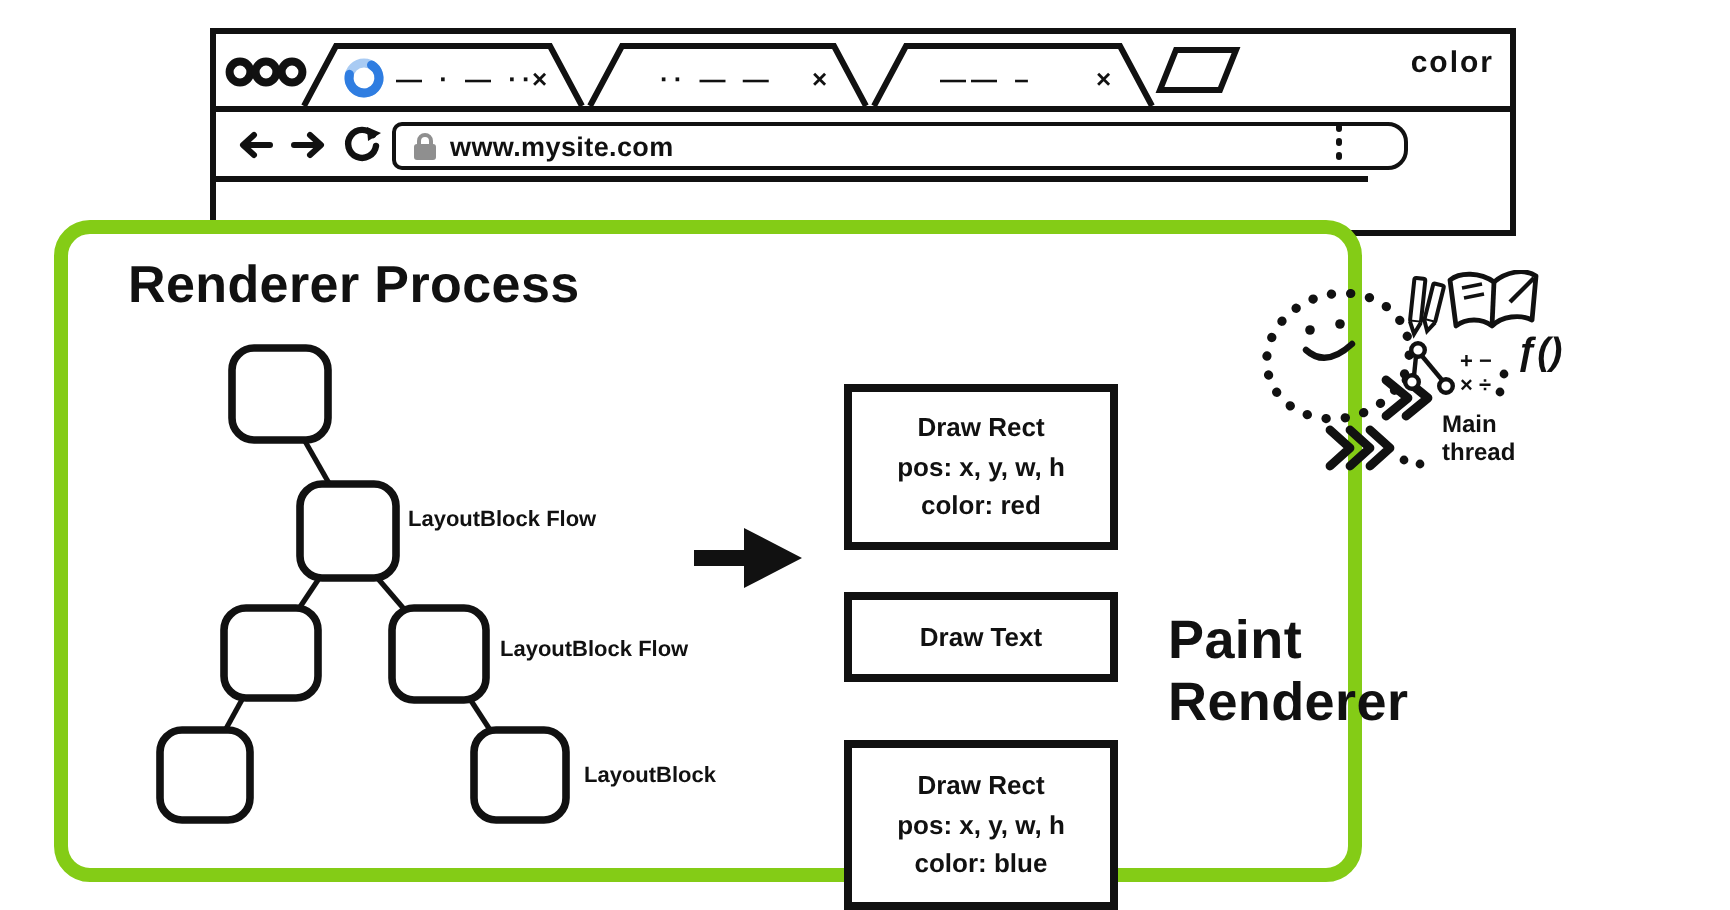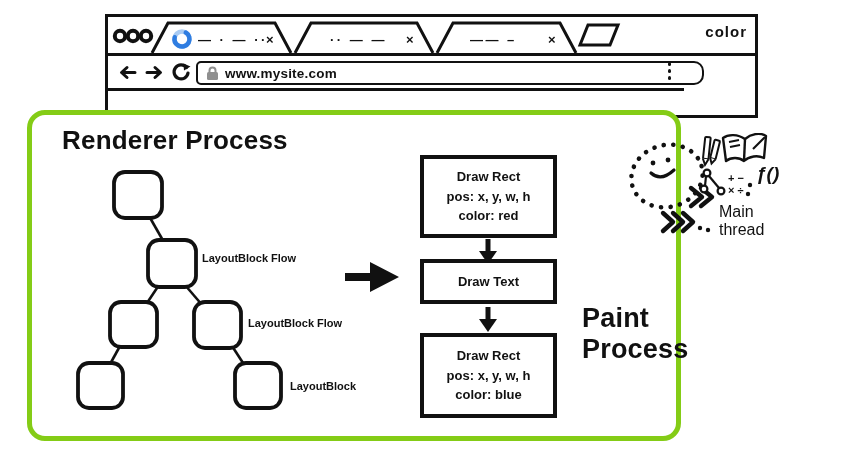--- a/index.html
+++ b/index.html
@@ -17,41 +17,41 @@
   #address-row { left: 0; top: 39px; width: 576px; height: 35px; border-bottom: 3px solid #111; }
   .navicon { position: absolute; top: 9px; }
   #url-box { left: 88px; top: 5px; width: 508px; height: 24px; border: 2.5px solid #111;
     border-radius: 5px 10px 10px 5px; display: flex; align-items: center; padding: 0 8px; background:#fff; }
   #url-text { font-size: 13.5px; font-weight: 700; margin-left: 6px; letter-spacing: 0.2px; }
   #kebab { right: 13px; top: 6px; display: flex; flex-direction: column; gap: 3.5px; }
   #kebab i { width: 3.5px; height: 3.5px; border-radius: 50%; background: #111; }
 
   
   #renderer-box { left: 27px; top: 110px; width: 654px; height: 331px; background: #fff;
-    border: 5px solid #84cc16; border-radius: 18px; z-index: 2; }
+    border: 7px solid #84cc16; border-radius: 18px; z-index: 2; }
   #renderer-title { left: 30px; top: 10px; font-size: 26px; font-weight: 700; letter-spacing: 0.2px; }
 
   #diagram-layer { left: 0; top: 0; width: 800px; height: 321px; }
 
   .tree-label { position: absolute; font-size: 11px; font-weight: 700; white-space: nowrap; }
   #tree-label-0 { left: 170px; top: 137px; }
   #tree-label-1 { left: 216px; top: 202px; }
   #tree-label-2 { left: 258px; top: 265px; }
 
   .paint-box { position: absolute; border: 4px solid #111; background: #fff;
     display: flex; flex-direction: column; align-items: center; justify-content: center;
-    text-align: center; font-size: 13px; font-weight: 700; line-height: 1.5; }
+    text-align: center; font-size: 13px; font-weight: 700; line-height: 1.5; margin-top: 35px; }
   #paint-box-0 { left: 388px; top: 40px;  width: 137px; height: 83px; }
   #paint-box-1 { left: 388px; top: 144px; width: 137px; height: 45px; text-align: right; }
   #paint-box-2 { left: 388px; top: 218px; width: 137px; height: 85px; }
 
   #paint-heading { left: 550px; top: 188px; font-size: 27px; font-weight: 700; letter-spacing: 0.2px; }
 
   #main-thread-doodle { left: 588px; top: 18px; width: 215px; height: 110px; }
-  #main-thread-label { left: 687px; top: 88px; font-size: 16px; font-weight: 400; }
+  #main-thread-label { left: 687px; top: 88px; font-size: 12px; font-weight: 700; }
 
   svg text { font-family: "Liberation Sans", sans-serif; fill: #111; }
 </style>
 </head>
 <body>
 
 <div id="browser-window" class="abs">
 
   <div id="tab-strip" class="abs">
     <svg width="647" height="36" viewBox="0 0 647 36">
@@ -159,21 +159,21 @@
   </div>
   <div class="paint-box" id="paint-box-1">
     <span>Draw Text</span>
   </div>
   <div class="paint-box" id="paint-box-2">
     <span>Draw Rect</span>
     <span>pos: x, y, w, h</span>
     <span>color: blue</span>
   </div>
 
-  <div id="paint-heading" class="abs">Paint Process</div>
+  <div id="paint-heading" class="abs">Paint Renderer</div>
 
   <svg id="main-thread-doodle" class="abs" width="215" height="110" viewBox="0 0 215 110">
 
     <g>
       <ellipse cx="47" cy="43" rx="36" ry="31" fill="none" stroke="#111" stroke-width="4.6" stroke-linecap="round" stroke-dasharray="0.1 9.5" transform="rotate(-16 47 43)"></ellipse>
       <circle cx="33" cy="30" r="2.4" fill="#111"></circle>
       <circle cx="48" cy="27" r="2.4" fill="#111"></circle>
       <path d="M31,40 Q41,49 54,37" fill="none" stroke="#111" stroke-width="3.2" stroke-linecap="round"></path>
     </g>
 

